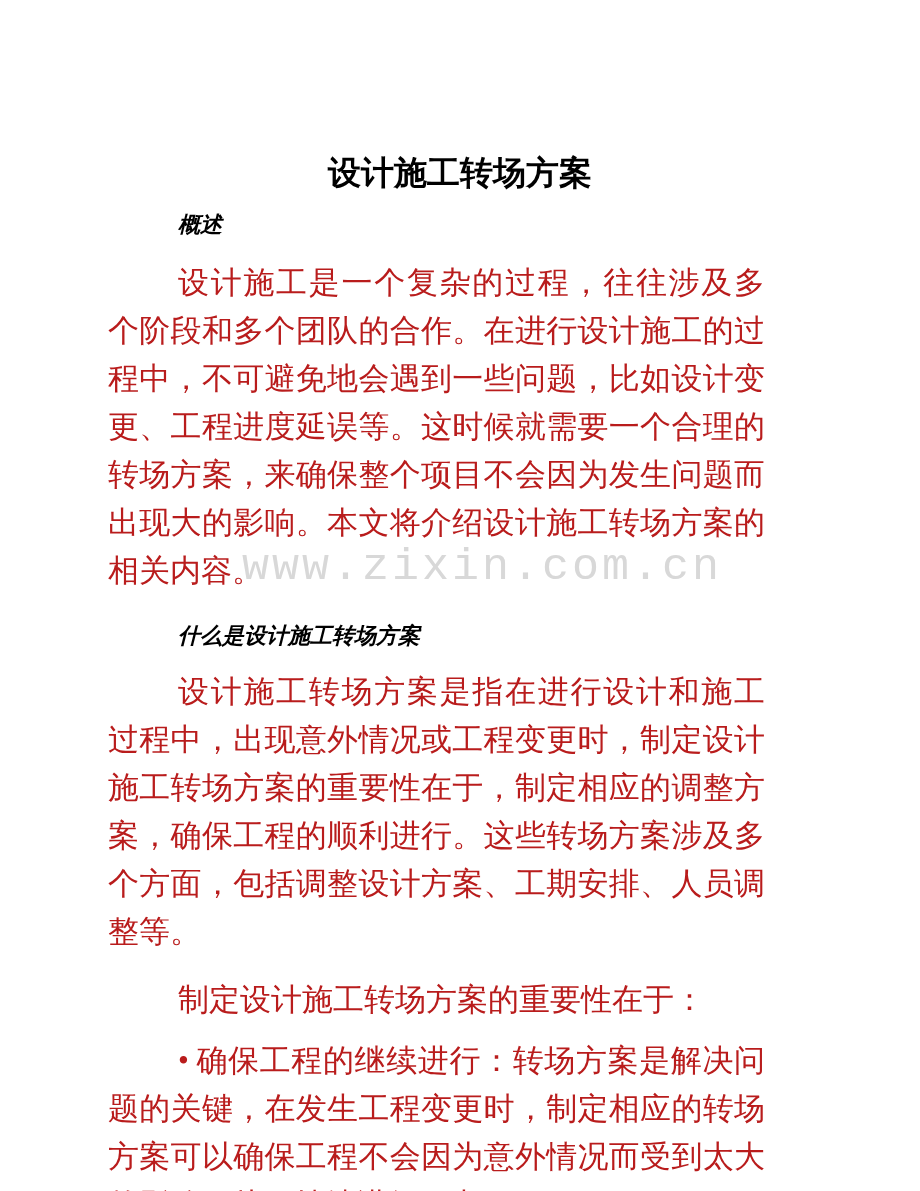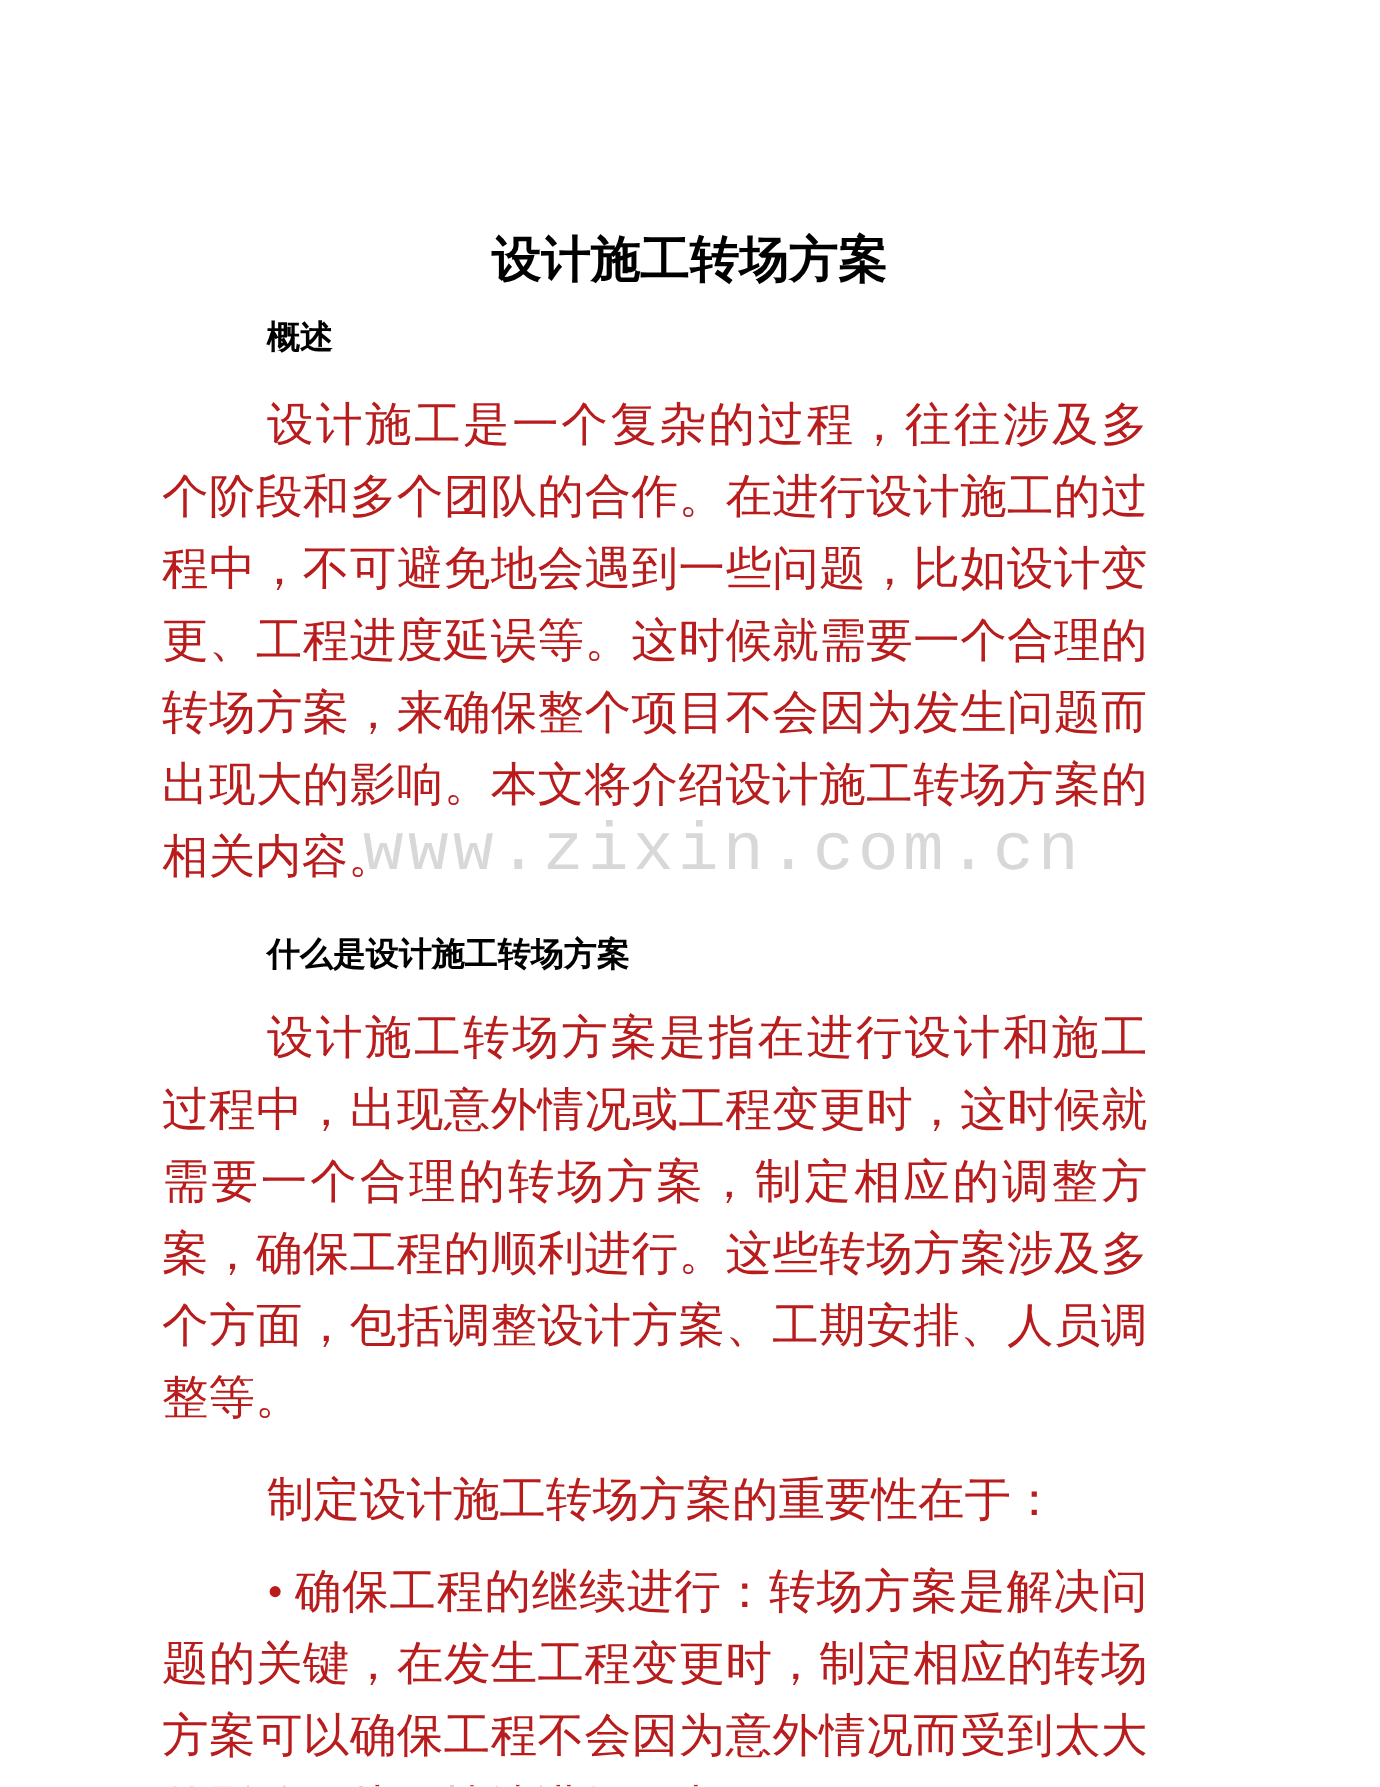--- a/index.html
+++ b/index.html
@@ -45,20 +45,21 @@
     z-index: 1;
     padding: 0 155px 0 108px; 
   }
   .sec-heading {
     font-family: "Liberation Sans", "DejaVu Sans", sans-serif;
     font-weight: 700;
     font-size: 22px;
     line-height: 30px;
     color: #000000;
     padding-left: 70px; 
+    font-style: italic;
   }
   .para {
     font-size: 31px;
     line-height: 48px;
     text-align: justify;
     text-indent: 70px; 
     color: #b91c1c;
   }
   #h-overview   { margin-top: 17px; }
   #p-overview   { margin-top: 19px; }
@@ -83,21 +84,21 @@
   <h1 class="doc-title">设计施工转场方案</h1>
 
   <div class="body-col">
 
     <h2 class="sec-heading" id="h-overview">概述</h2>
 
     <p class="para" id="p-overview">设计施工是一个复杂的过程，往往涉及多个阶段和多个团队的合作。在进行设计施工的过程中，不可避免地会遇到一些问题，比如设计变更、工程进度延误等。这时候就需要一个合理的转场方案，来确保整个项目不会因为发生问题而出现大的影响。本文将介绍设计施工转场方案的相关内容。</p>
 
     <h2 class="sec-heading" id="h-what">什么是设计施工转场方案</h2>
 
-    <p class="para" id="p-what">设计施工转场方案是指在进行设计和施工过程中，出现意外情况或工程变更时，这时候就需要一个合理的转场方案，制定相应的调整方案，确保工程的顺利进行。这些转场方案涉及多个方面，包括调整设计方案、工期安排、人员调整等。</p>
+    <p class="para" id="p-what">设计施工转场方案是指在进行设计和施工过程中，出现意外情况或工程变更时，制定设计施工转场方案的重要性在于，制定相应的调整方案，确保工程的顺利进行。这些转场方案涉及多个方面，包括调整设计方案、工期安排、人员调整等。</p>
 
 
     <p class="para" id="p-importance">制定设计施工转场方案的重要性在于：</p>
 
     <p class="para" id="p-bullet"><span class="bullet-marker">•</span><span>确保工程的继续进行：转场方案是解决问题的关键，在发生工程变更时，制定相应的转场方案可以确保工程不会因为意外情况而受到太大的影响，从而持续进行下去。</span></p>
 
   </div>
 </div>
 
 </body></html>

